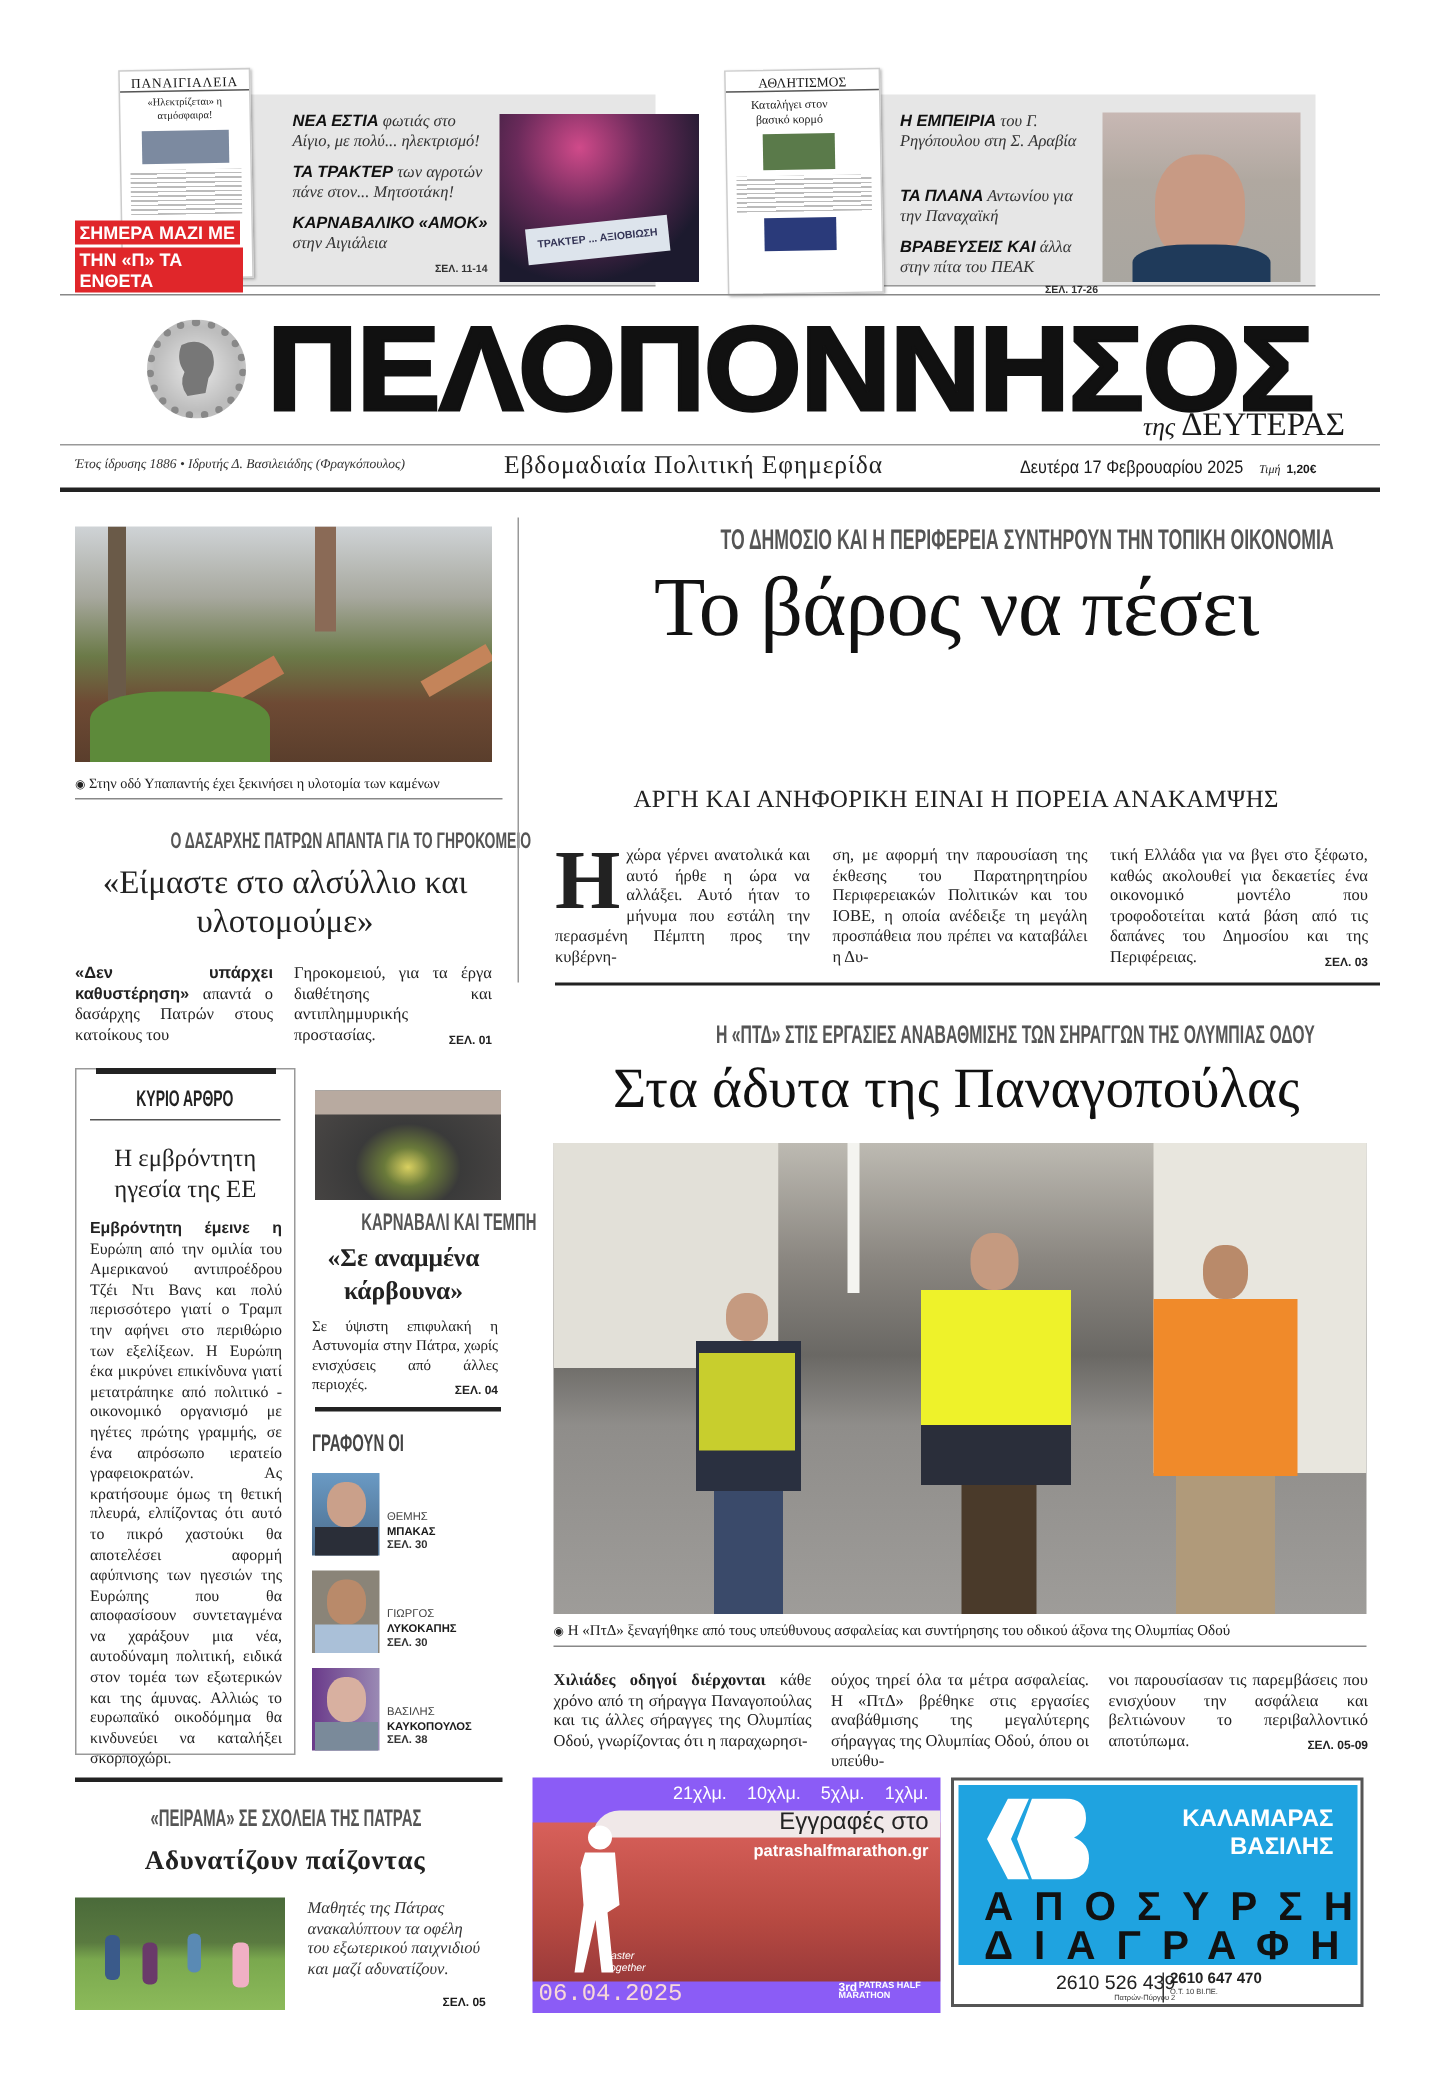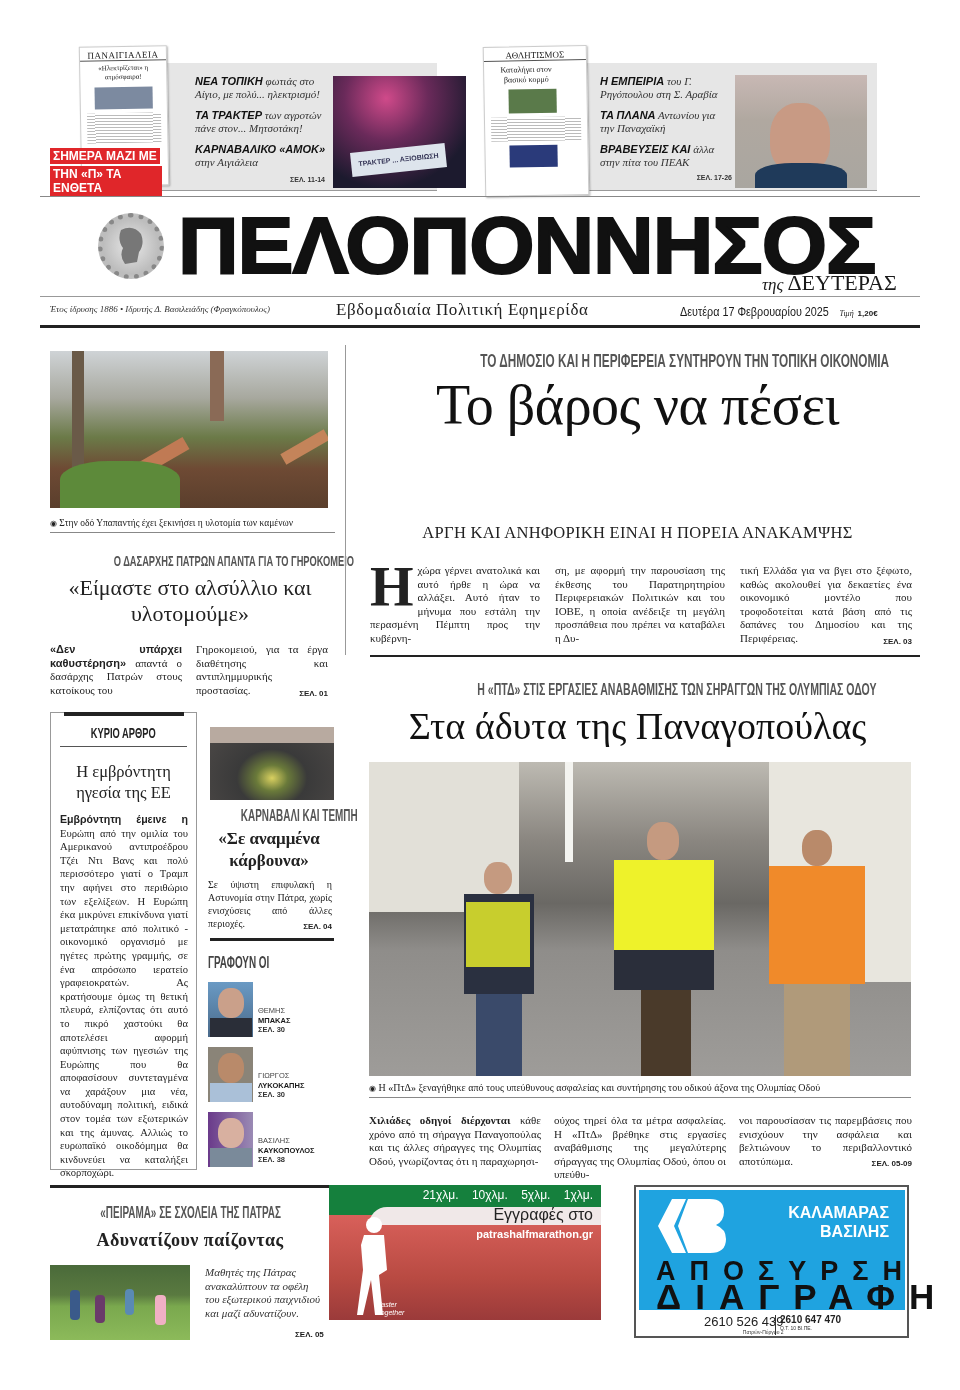--- a/index.html
+++ b/index.html
@@ -25,39 +25,39 @@
   <div style="font-size:9px;text-align:center;letter-spacing:0.5px;border-bottom:1px solid #555;padding-top:3px">ΠΑΝΑΙΓΙΑΛΕΙΑ</div>
   <div style="font-size:7px;text-align:center;padding:3px 14px;line-height:9px">«Ηλεκτρίζεται» η ατμόσφαιρα!</div>
   <div style="margin:2px 14px;height:22px;background:#7c8aa0"></div>
   <div style="margin:4px 6px;height:30px;background:repeating-linear-gradient(#fff 0 2px,#bbb 2px 3px)"></div>
 </div>
 <div class="abs" style="left:50px;top:146px;width:112px">
   <div style="background:#e0262a;color:#fff;font-family:'Liberation Sans',sans-serif;font-size:12px;font-weight:bold;padding:1px 3px;display:inline-block;margin-bottom:2px">ΣΗΜΕΡΑ ΜΑΖΙ ΜΕ</div>
   <div style="background:#e0262a;color:#fff;font-family:'Liberation Sans',sans-serif;font-size:12px;font-weight:bold;padding:1px 3px;display:inline-block">ΤΗΝ «Π» ΤΑ ΕΝΘΕΤΑ</div>
 </div>
 <div class="abs promo-txt" style="left:195px;top:75px;width:130px">
-  <p style="margin-bottom:8px"><b>ΝΕΑ ΤΟΠΙΚΗ</b><span> φωτιάς στο Αίγιο, με πολύ... ηλεκτρισμό!</span></p>
+  <p style="margin-bottom:8px"><b>ΝΕΑ ΕΣΤΙΑ</b><span> φωτιάς στο Αίγιο, με πολύ... ηλεκτρισμό!</span></p>
   <p style="margin-bottom:8px"><b>ΤΑ ΤΡΑΚΤΕΡ</b><span> των αγροτών πάνε στον... Μητσοτάκη!</span></p>
   <p><b>ΚΑΡΝΑΒΑΛΙΚΟ «ΑΜΟΚ»</b><span> στην Αιγιάλεια</span></p>
   <div style="text-align:right;font-family:'Liberation Sans',sans-serif;font-weight:bold;font-style:normal;font-size:7px;margin-top:4px">ΣΕΛ. 11-14</div>
 </div>
 <div class="photo" style="left:333px;top:76px;width:133px;height:112px;background:radial-gradient(circle at 40% 20%,#d04a8a 0,#6a2a5a 35%,#1c1a2e 75%)">
   <div style="position:absolute;left:18px;top:72px;width:95px;height:24px;background:#dde4ec;transform:rotate(-6deg);font-size:7px;color:#335;text-align:center;line-height:24px;font-family:'Liberation Sans',sans-serif;font-weight:bold">ΤΡΑΚΤΕΡ ... ΑΞΙΟΒΙΩΣΗ</div>
 </div>
 
 <div class="abs promo-bg" style="left:585px;top:63px;width:292px;height:128px;border-bottom:1px solid #999"></div>
 <div class="abs minipaper" style="left:484px;top:46px;width:104px;height:150px;transform:rotate(-1deg)">
   <div style="font-size:9px;text-align:center;border-bottom:1px solid #555;padding-top:3px">ΑΘΛΗΤΙΣΜΟΣ</div>
   <div style="font-size:8px;text-align:center;padding:4px 24px 2px 6px;line-height:10px">Καταλήγει στον βασικό κορμό</div>
   <div style="margin:2px 30px 2px 24px;height:24px;background:#5a7a4a"></div>
   <div style="margin:4px 6px;height:24px;background:repeating-linear-gradient(#fff 0 2px,#bbb 2px 3px)"></div>
   <div style="margin:2px 30px 2px 24px;height:22px;background:#2a3a7a"></div>
 </div>
 <div class="abs promo-txt" style="left:600px;top:75px;width:132px">
-  <p style="margin-bottom:8px"><b>Η ΕΜΠΕΙΡΙΑ</b><span> του Γ. Ρηγόπουλου στη Σ. Αραβία</span></p>
+  <p style="margin-bottom:24px"><b>Η ΕΜΠΕΙΡΙΑ</b><span> του Γ. Ρηγόπουλου στη Σ. Αραβία</span></p>
   <p style="margin-bottom:8px"><b>ΤΑ ΠΛΑΝΑ</b><span> Αντωνίου για την Παναχαϊκή</span></p>
   <p><b>ΒΡΑΒΕΥΣΕΙΣ ΚΑΙ</b><span> άλλα στην πίτα του ΠΕΑΚ</span></p>
   <div style="text-align:right;font-family:'Liberation Sans',sans-serif;font-weight:bold;font-style:normal;font-size:7px;margin-top:2px">ΣΕΛ. 17-26</div>
 </div>
 <div class="photo" style="left:735px;top:75px;width:132px;height:113px;background:linear-gradient(#c8b8b4 0,#b0a8a0 40%,#a9a6a0 100%)">
   <div style="position:absolute;left:35px;top:28px;width:60px;height:70px;border-radius:45% 45% 40% 40%;background:#c89a84"></div>
   <div style="position:absolute;left:20px;top:88px;width:92px;height:30px;border-radius:40% 40% 0 0;background:#1f3a5a"></div>
 </div>
 
 <div class="rule" style="left:40px;top:196px;width:880px;height:1px;background:#888"></div>
@@ -222,21 +222,21 @@
 <div class="abs" style="left:45px;top:1230px;width:290px;text-align:center;font-size:18px;font-weight:bold;color:#222;letter-spacing:0.5px">Αδυνατίζουν παίζοντας</div>
 <div class="photo" style="left:50px;top:1265px;width:140px;height:75px;background:linear-gradient(180deg,#4a6a3a 0%,#5a7a40 40%,#7aa84e 55%,#8cba5a 100%)">
   <div style="position:absolute;left:20px;top:25px;width:10px;height:30px;background:#3a5a8a;border-radius:4px"></div>
   <div style="position:absolute;left:45px;top:30px;width:10px;height:28px;background:#6a3a6a;border-radius:4px"></div>
   <div style="position:absolute;left:75px;top:24px;width:9px;height:26px;background:#5a8ab4;border-radius:4px"></div>
   <div style="position:absolute;left:105px;top:30px;width:11px;height:30px;background:#f0b0c4;border-radius:4px"></div>
 </div>
 <div class="abs" style="left:205px;top:1266px;width:118px;font-style:italic;font-size:11px;line-height:13.5px;color:#333">Μαθητές της Πάτρας ανακαλύπτουν τα οφέλη του εξωτερικού παιχνιδιού και μαζί αδυνατίζουν.</div>
 <div class="abs sel" style="left:295px;top:1330px">ΣΕΛ. 05</div>
 
-<div class="abs" style="left:329px;top:1185px;width:272px;height:135px;background:#15803d;overflow:hidden">
+<div class="abs" style="left:355px;top:1185px;width:272px;height:157px;background:#8b5cf6;overflow:hidden">
   <div style="position:absolute;left:0;top:30px;width:272px;height:106px;background:linear-gradient(180deg,#d8605a,#b84a42 60%,#9a3a3a)"></div>
   <div style="position:absolute;right:8px;top:3px;color:#fff;font-family:'Liberation Sans',sans-serif;font-size:12px;white-space:nowrap;word-spacing:10px">
     <span>21χλμ.</span> <span>10χλμ.</span> <span>5χλμ.</span> <span>1χλμ.</span>
   </div>
   <div style="position:absolute;left:40px;top:22px;width:232px;height:18px;background:#f0e8e8;border-radius:20px 0 0 0"></div>
   <div style="position:absolute;right:8px;top:21px;font-family:'Liberation Sans',sans-serif;font-size:16px;color:#222">Εγγραφές στο</div>
   <div style="position:absolute;right:8px;top:43px;font-family:'Liberation Sans',sans-serif;font-weight:bold;font-size:11px;color:#fff">patrashalfmarathon.gr</div>
   <svg style="position:absolute;left:20px;top:30px" width="50" height="105" viewBox="0 0 50 105">
       <circle cx="25" cy="10" r="8" fill="#fff"></circle>
       <path d="M15 20 L35 20 L38 55 L30 60 L34 100 L26 100 L22 65 L14 100 L8 100 L14 55 L12 30Z" fill="#fff"></path>
@@ -253,21 +253,21 @@
   <div style="position:absolute;left:3px;top:3px;width:266px;height:120px;background:#1fa3e0"></div>
   <svg style="position:absolute;left:22px;top:12px" width="70" height="54" viewBox="0 0 70 54">
       <path d="M14 0 L0 27 L14 54 L28 54 L16 27 L28 0Z" fill="#fff"></path>
       <path d="M30 0 L52 0 Q66 0 66 13 Q66 22 58 26 Q68 30 68 40 Q68 54 52 54 L30 54 L20 27Z" fill="#fff"></path>
     </svg>
   <div style="position:absolute;right:18px;top:16px;text-align:right;color:#fff;font-family:'Liberation Sans',sans-serif;font-weight:bold;font-size:16px;line-height:19px">
     <div>ΚΑΛΑΜΑΡΑΣ</div>
       <div>ΒΑΣΙΛΗΣ</div>
   </div>
   <div style="position:absolute;left:20px;top:70px;width:240px;font-family:'Liberation Sans',sans-serif;font-weight:900;font-size:27px;letter-spacing:14px;color:#111;line-height:28px">ΑΠΟΣΥΡΣΗ</div>
-  <div style="position:absolute;left:20px;top:96px;width:240px;font-family:'Liberation Sans',sans-serif;font-weight:900;font-size:35px;letter-spacing:14px;color:#111;line-height:28px">ΔΙΑΓΡΑΦΗ</div>
+  <div style="position:absolute;left:20px;top:96px;width:240px;font-family:'Liberation Sans',sans-serif;font-weight:900;font-size:27px;letter-spacing:14px;color:#111;line-height:28px">ΔΙΑΓΡΑΦΗ</div>
   <div style="position:absolute;left:68px;top:127px;text-align:right;font-family:'Liberation Sans',sans-serif">
     <div style="font-weight:normal;font-size:13px;color:#222">2610 526 439</div>
     <div style="font-size:5px;color:#333">Πατρών-Πύργου 2</div>
   </div>
   <div style="position:absolute;left:139px;top:128px;width:1px;height:20px;background:#333"></div>
   <div style="position:absolute;left:144px;top:127px;font-family:'Liberation Sans',sans-serif">
     <div style="font-weight:bold;font-size:10px;color:#222">2610 647 470</div>
     <div style="font-size:5px;color:#333">Ο.Τ. 10 ΒΙ.ΠΕ.</div>
   </div>
 </div>

